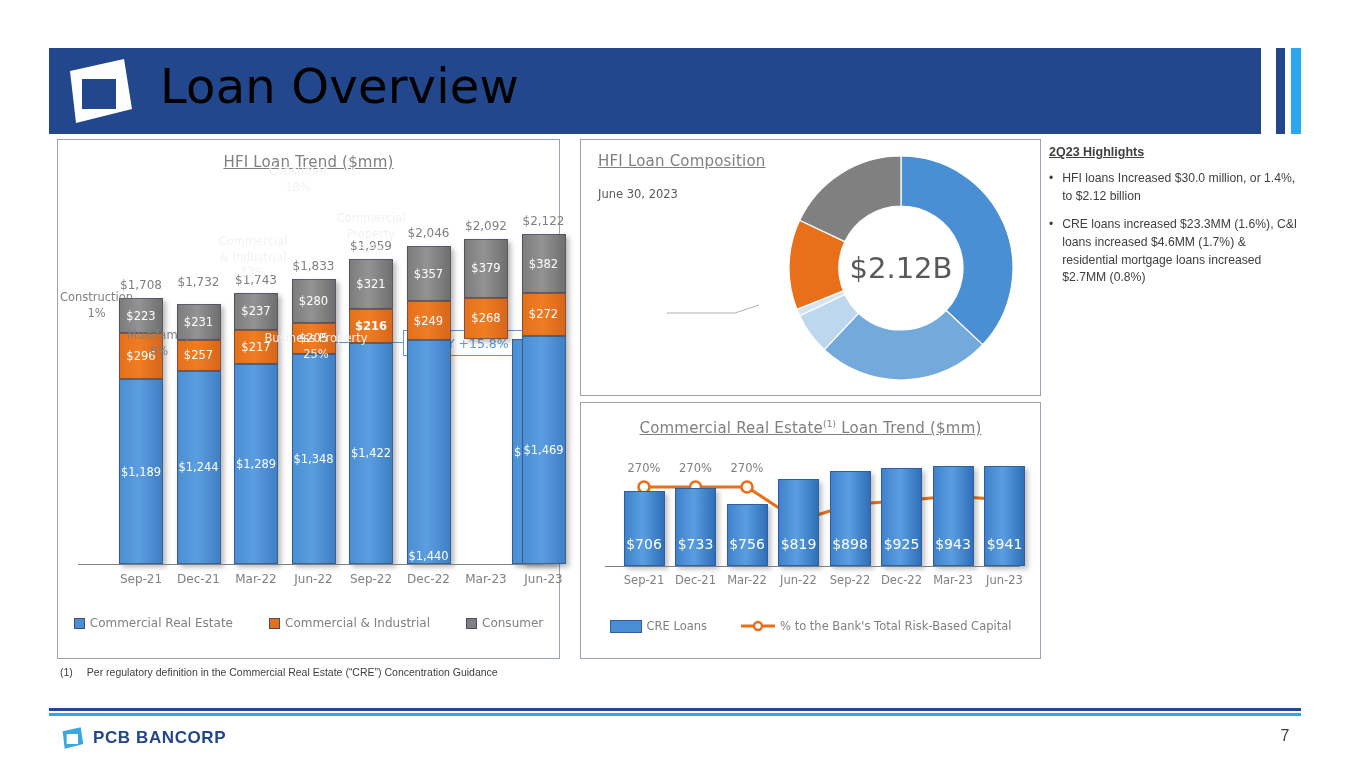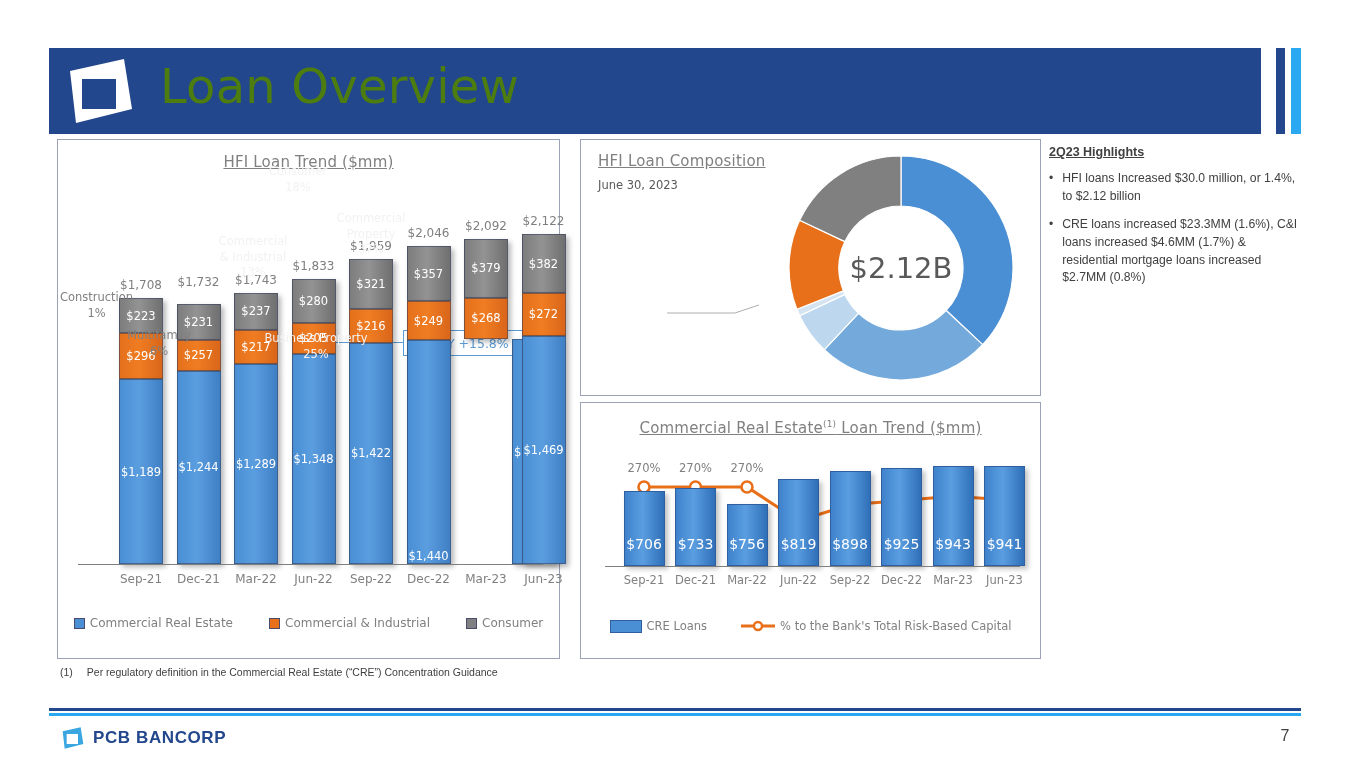--- a/index.html
+++ b/index.html
@@ -13,21 +13,21 @@
   
   .header-bar{
     position:absolute;left:49px;top:48px;width:1212px;height:86px;
     background:#23478c;
   }
   .header-accent-1{position:absolute;left:1276px;top:48px;width:9px;height:86px;background:#23478c;}
   .header-accent-2{position:absolute;left:1291px;top:48px;width:10px;height:86px;background:#2aa8f2;}
   .logo-mark{position:absolute;left:62px;top:57px;width:72px;height:68px;}
   .header-title{
     position:absolute;left:160px;top:58px;
-    font-size:48px;color:#4d7c0f;font-weight:400;letter-spacing:0.2px;
+    font-size:48px;color:#000000;font-weight:400;letter-spacing:0.2px;
     font-family:"DejaVu Sans", sans-serif;
   }
 
   
   .panel{position:absolute;border:1px solid #9aa3b5;background:#ffffff;}
   #panel-hfi-trend{left:57px;top:139px;width:501px;height:518px;}
   #panel-composition{left:580px;top:139px;width:459px;height:255px;}
   #panel-cre{left:580px;top:402px;width:459px;height:255px;}
 
   .panel-title{
@@ -223,21 +223,21 @@
             </div>
             <div class="seg seg-blue" style="height: 209.632px; align-items: center;">
               <span>$1,348</span>
             </div>
           </div>
           <div class="stack-col" style="left: 291px;">
             <div class="stack-total" style="bottom: 310.651px; text-align: center;">$1,959</div>
             <div class="seg seg-gray" style="height: 49.9199px;">
               <span>$321</span>
             </div>
-            <div class="seg seg-orange" style="height: 33.591px;">
+            <div class="seg seg-orange" style="height: 33.591px; font-weight: bold;">
               <span>$216</span>
             </div>
             <div class="seg seg-blue" style="height: 221.14px; align-items: center;">
               <span>$1,422</span>
             </div>
           </div>
           <div class="stack-col" style="left: 348.5px;">
             <div class="stack-total" style="bottom: 324.181px;">$2,046</div>
             <div class="seg seg-gray" style="height: 55.5184px;">
               <span>$357</span>
@@ -298,21 +298,21 @@
           <div class="lg-item">
             <span class="lg-sq" style="background: rgb(128, 128, 128);"></span>
             <span>Consumer</span>
           </div>
         </div>
     </div>
   </div>
 
   <div class="panel" id="panel-composition">
     <div class="panel-title" style="top:12px;text-align:left;left:17px;width:auto;">HFI Loan Composition</div>
-    <div class="panel-subtitle" style="left:17px;top:38px;">June 30, 2023</div>
+    <div class="panel-subtitle" style="left:17px;top:47px;">June 30, 2023</div>
 
     <div id="donut-wrap">
       <svg id="donut-svg" viewBox="0 0 248 248" width="248" height="248">
           <path d="M 124 12 A 112 112 0 0 1 205.6444862711981 200.66927586401312 L 169.19605490012754 166.44192056757868 A 62 62 0 0 0 124 62 Z" fill="#4a8fd4" stroke="#ffffff" stroke-width="1.2"></path>
           <path d="M 205.6444862711981 200.66927586401312 A 112 112 0 0 1 47.3307241359869 205.6444862711981 L 81.55807943242132 169.19605490012754 A 62 62 0 0 0 169.19605490012754 166.44192056757868 Z" fill="#74a9dc" stroke="#ffffff" stroke-width="1.2"></path>
           <path d="M 47.3307241359869 205.6444862711981 A 112 112 0 0 1 22.65937012380583 171.68728065528816 L 67.9007227471068 150.3983160770345 A 62 62 0 0 0 81.55807943242132 169.19605490012754 Z" fill="#bdd7ee" stroke="#ffffff" stroke-width="1.2"></path>
           <path d="M 22.65937012380583 171.68728065528816 A 112 112 0 0 1 19.86503358051587 165.229949900684 L 66.35385787492842 146.82372226645006 A 62 62 0 0 0 67.9007227471068 150.3983160770345 Z" fill="#d6e4f2" stroke="#ffffff" stroke-width="1.2"></path>
           <path d="M 19.86503358051587 165.229949900684 A 112 112 0 0 1 22.6593701238058 76.31271934471191 L 67.90072274710678 97.60168392296552 A 62 62 0 0 0 66.35385787492842 146.82372226645006 Z" fill="#e8701a" stroke="#ffffff" stroke-width="1.2"></path>
           <path d="M 22.6593701238058 76.31271934471191 A 112 112 0 0 1 123.99999999999999 12 L 123.99999999999999 62 A 62 62 0 0 0 67.90072274710678 97.60168392296552 Z" fill="#808080" stroke="#ffffff" stroke-width="1.2"></path>
         </svg>

